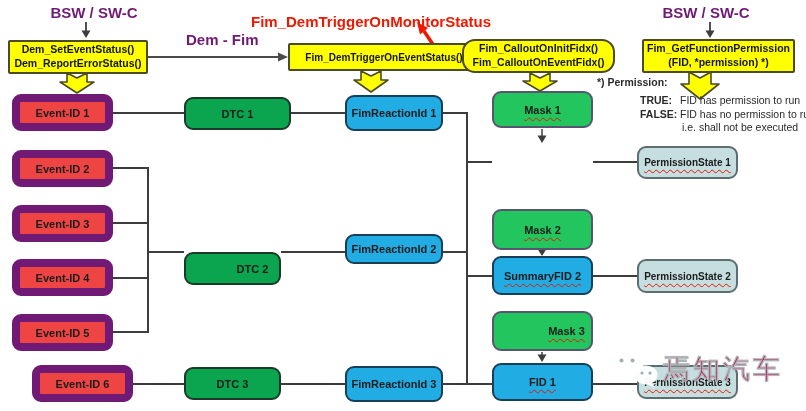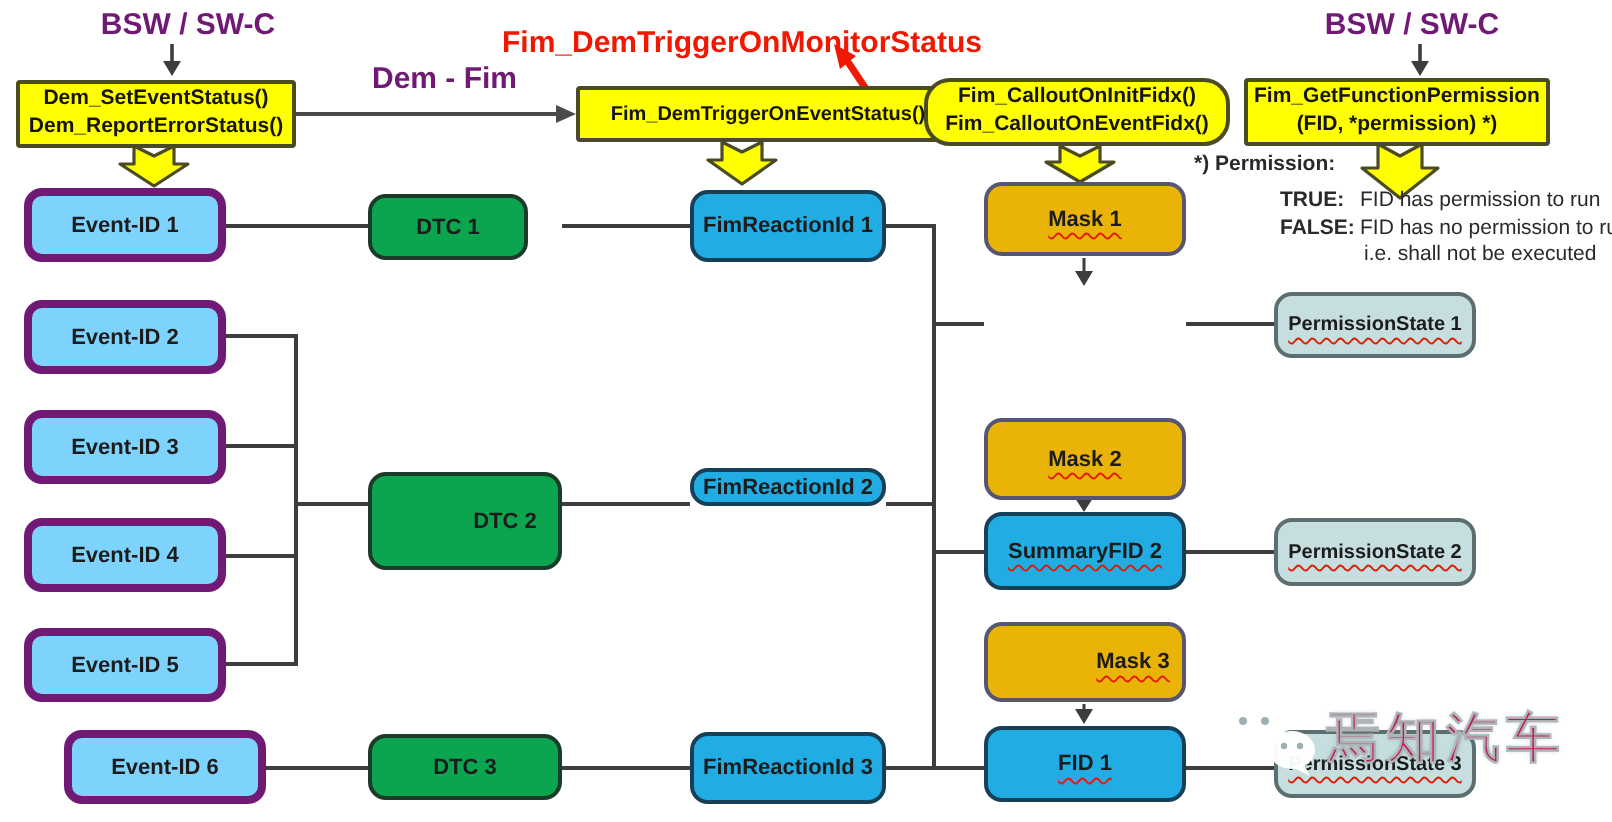--- a/index.html
+++ b/index.html
@@ -22,24 +22,24 @@
     display:flex; flex-direction:column; align-items:center; justify-content:center;
     font-weight:bold; font-size:10.5px; line-height:1.3; color:#151515;
     text-align:center; white-space:nowrap;
   }
   .api.tight { font-size:10px; }
   .node {
     position:absolute; z-index:2; box-sizing:border-box; border-radius:9px;
     display:flex; align-items:center; justify-content:center;
     font-weight:bold; font-size:11px; color:#1c1c1c; white-space:nowrap;
   }
-  .orange { background:#7dd3fc; border:4px solid #701a75; }
+  .orange { background:#ef4444; border:8px solid #701a75; }
   .green  { background:#0aa54e; border:2px solid #1c3a28; }
   .blue   { background:#21ace3; border:2px solid #173f57; }
-  .purple { background:#eab308; border:2px solid #565670; }
+  .purple { background:#22c55e; border:2px solid #565670; }
   .teal   { background:#c6dee0; border:2px solid #5c6e70; font-size:10px; }
   .squiggle {
     text-decoration:underline wavy #e01b00;
     text-decoration-thickness:1px; text-underline-offset:3px;
   }
   .note { position:absolute; z-index:2; font-size:10.5px; color:#2a2a2a; white-space:nowrap; }
   .note .key { display:inline-block; width:40px; font-weight:bold; }
   #watermark {
     position:absolute; z-index:3; display:flex; align-items:center; gap:3px;
   }
@@ -129,21 +129,21 @@
     <div>Dem_SetEventStatus()</div>
     <div>Dem_ReportErrorStatus()</div>
   </div>
   <div class="api tight" style="left:288px; top:43px; width:192px; height:28px;">
     <div>Fim_DemTriggerOnEventStatus()</div>
   </div>
   <div class="api" style="left:462px; top:39px; width:153px; height:34px;border-radius:13px;">
     <div>Fim_CalloutOnInitFidx()</div>
     <div>Fim_CalloutOnEventFidx()</div>
   </div>
-  <div class="api" style="left:622px; top:39px; width:153px; height:34px;">
+  <div class="api" style="left:642px; top:39px; width:153px; height:34px;">
     <div>Fim_GetFunctionPermission</div>
     <div>(FID, *permission)  *)</div>
   </div>
 
   <div class="note" style="left:597px; top:76px; font-weight:bold;">*) Permission:</div>
   <div class="note" style="left:640px; top:94px;">
     <span class="key">TRUE:</span><span>FID has permission to run</span>
   </div>
   <div class="note" style="left:640px; top:108px;">
     <span class="key">FALSE:</span><span>FID has no permission to run,</span>
@@ -162,34 +162,34 @@
   <div class="node orange" style="left:12px; top:259px; width:101px; height:37px;">
       <span>Event-ID 4</span>
     </div>
   <div class="node orange" style="left:12px; top:314px; width:101px; height:37px;">
       <span>Event-ID 5</span>
     </div>
   <div class="node orange" style="left:12px; top:365px; width:101px; height:37px;margin-left:20px;">
       <span>Event-ID 6</span>
     </div>
 
-  <div class="node green" style="left:184px; top:97px;  width:80px; height:33px;">
+  <div class="node green" style="left:184px; top:97px;  width:107px; height:33px;">
       <span>DTC 1</span>
     </div>
-  <div class="node green" style="left:184px; top:236px; width:97px; height:49px;padding-left:40px;">
+  <div class="node green" style="left:184px; top:252px; width:97px; height:33px;padding-left:40px;">
       <span>DTC 2</span>
     </div>
   <div class="node green" style="left:184px; top:367px; width:97px; height:33px;">
       <span>DTC 3</span>
     </div>
 
   <div class="node blue" style="left:345px; top:95px;  width:98px; height:36px;">
       <span>FimReactionId 1</span>
     </div>
-  <div class="node blue" style="left:345px; top:234px; width:98px; height:19px;">
+  <div class="node blue" style="left:345px; top:234px; width:98px; height:30px;">
       <span>FimReactionId 2</span>
     </div>
   <div class="node blue" style="left:345px; top:366px; width:98px; height:36px;">
       <span>FimReactionId 3</span>
     </div>
 
   <div class="node purple" style="left:492px; top:91px;  width:101px; height:37px;">
       <span class="squiggle">Mask 1</span>
     </div>
   <div class="node purple" style="left:492px; top:209px; width:101px; height:41px;">

